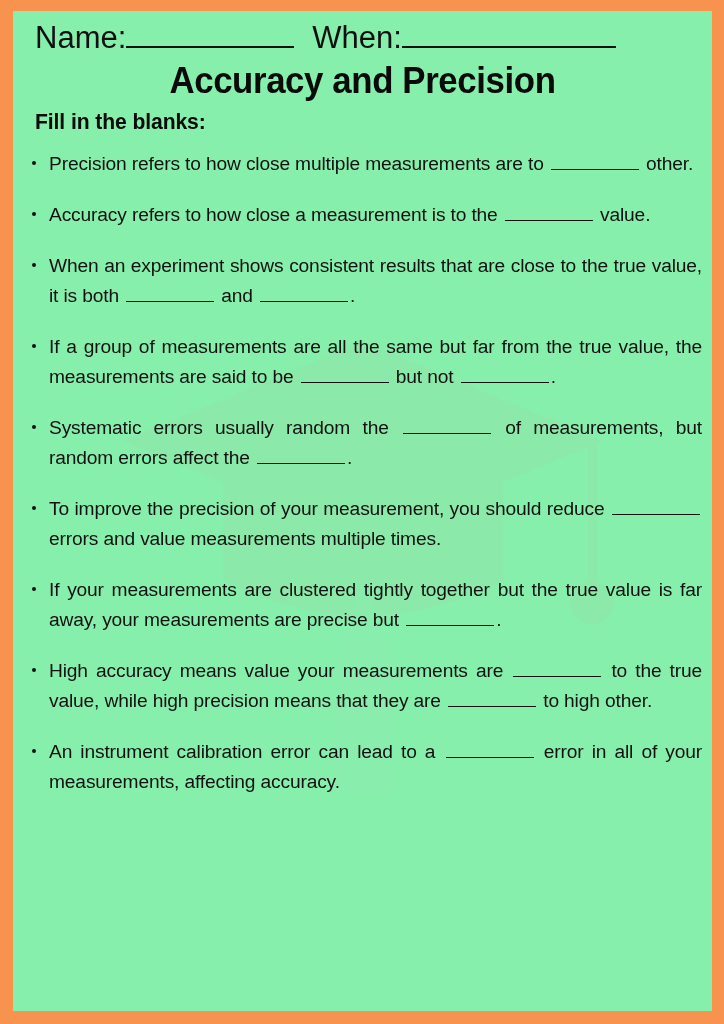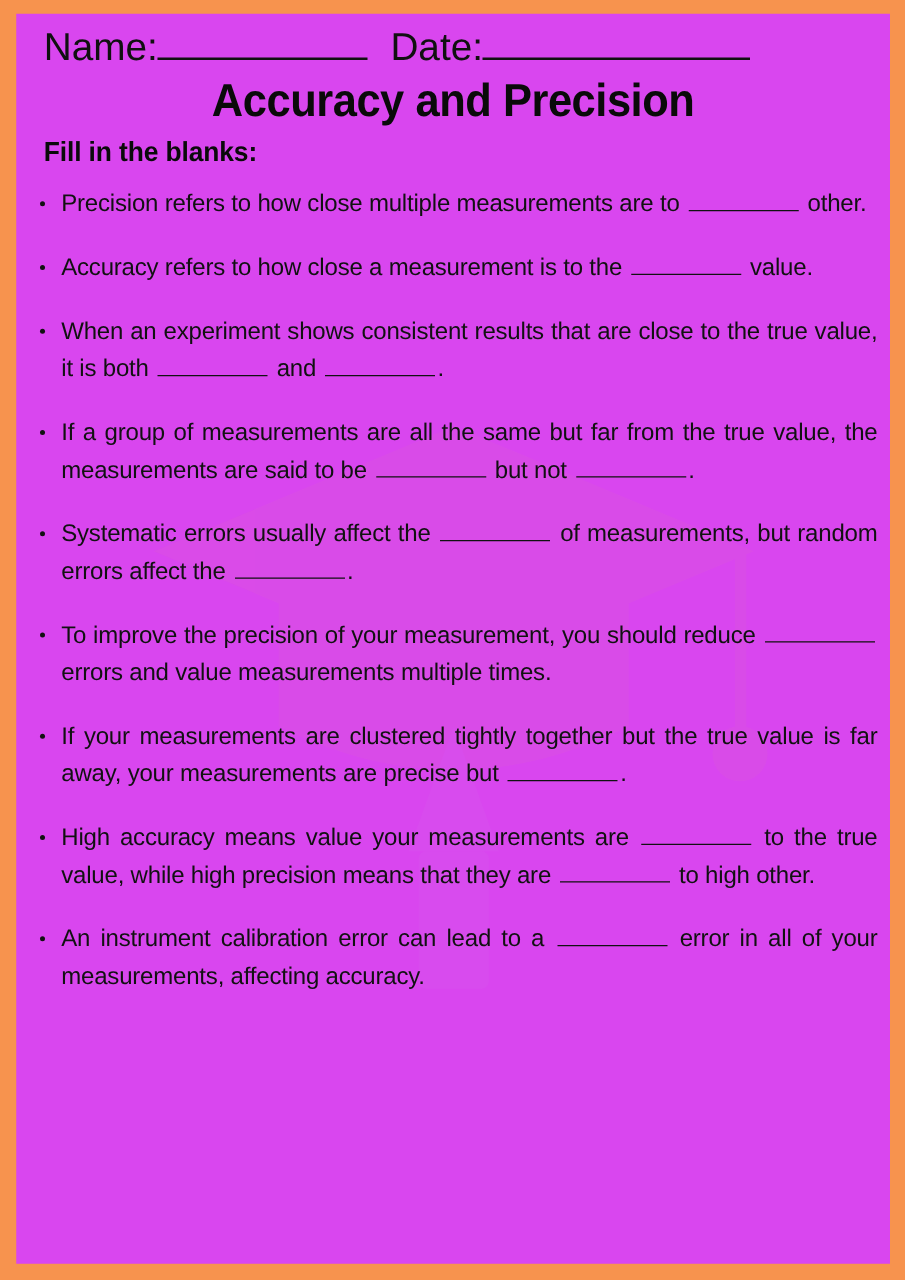--- a/index.html
+++ b/index.html
@@ -21,21 +21,21 @@
     height: 1024px;
     box-sizing: border-box;
     background: #F7934E;
     padding: 11px 12px 13px 13px;
   }
   .page {
     position: relative;
     width: 100%;
     height: 100%;
     box-sizing: border-box;
-    background: #d946ef;
+    background: #86efac;
     overflow: hidden;
   }
 
   
   .watermark {
     position: absolute;
     left: 50%;
     top: 52%;
     transform: translate(-50%, -50%);
     width: 560px;
@@ -157,34 +157,34 @@
         <rect x="252" y="430" width="56" height="110" rx="6"></rect>
       </g>
     </svg>
 
     <div class="content">
 
       <div class="namedate">
         <span class="nd-label">Name:</span>
         <span class="nd-rule name"></span>
         <span class="nd-gap"></span>
-        <span class="nd-label">Date:</span>
+        <span class="nd-label">When:</span>
         <span class="nd-rule date"></span>
       </div>
 
       <h1 class="title">Accuracy and Precision</h1>
 
       <div class="subtitle">Fill in the blanks:</div>
 
       <ul class="qlist" id="qlist">
           <li class="qitem"><span class="bullet"></span><span class="qtext">Precision refers to how close multiple measurements are to </span><span class="blank"></span><span class="qtext"> other.</span></li>
           <li class="qitem"><span class="bullet"></span><span class="qtext">Accuracy refers to how close a measurement is to the </span><span class="blank"></span><span class="qtext"> value.</span></li>
           <li class="qitem"><span class="bullet"></span><span class="qtext">When an experiment shows consistent results that are close to the true value, it is both </span><span class="blank"></span><span class="qtext"> and </span><span class="blank"></span><span class="qtext">.</span></li>
           <li class="qitem"><span class="bullet"></span><span class="qtext">If a group of measurements are all the same but far from the true value, the measurements are said to be </span><span class="blank"></span><span class="qtext"> but not </span><span class="blank"></span><span class="qtext">.</span></li>
-          <li class="qitem"><span class="bullet"></span><span class="qtext">Systematic errors usually affect the </span><span class="blank"></span><span class="qtext"> of measurements, but random errors affect the </span><span class="blank"></span><span class="qtext">.</span></li>
+          <li class="qitem"><span class="bullet"></span><span class="qtext">Systematic errors usually random the </span><span class="blank"></span><span class="qtext"> of measurements, but random errors affect the </span><span class="blank"></span><span class="qtext">.</span></li>
           <li class="qitem"><span class="bullet"></span><span class="qtext">To improve the precision of your measurement, you should reduce </span><span class="blank"></span><span class="qtext"> errors and value measurements multiple times.</span></li>
           <li class="qitem"><span class="bullet"></span><span class="qtext">If your measurements are clustered tightly together but the true value is far away, your measurements are precise but </span><span class="blank"></span><span class="qtext">.</span></li>
           <li class="qitem"><span class="bullet"></span><span class="qtext">High accuracy means value your measurements are </span><span class="blank"></span><span class="qtext"> to the true value, while high precision means that they are </span><span class="blank"></span><span class="qtext"> to high other.</span></li>
           <li class="qitem"><span class="bullet"></span><span class="qtext">An instrument calibration error can lead to a </span><span class="blank"></span><span class="qtext"> error in all of your measurements, affecting accuracy.</span></li>
         </ul>
 
     </div>
   </div>
 </div>
 

